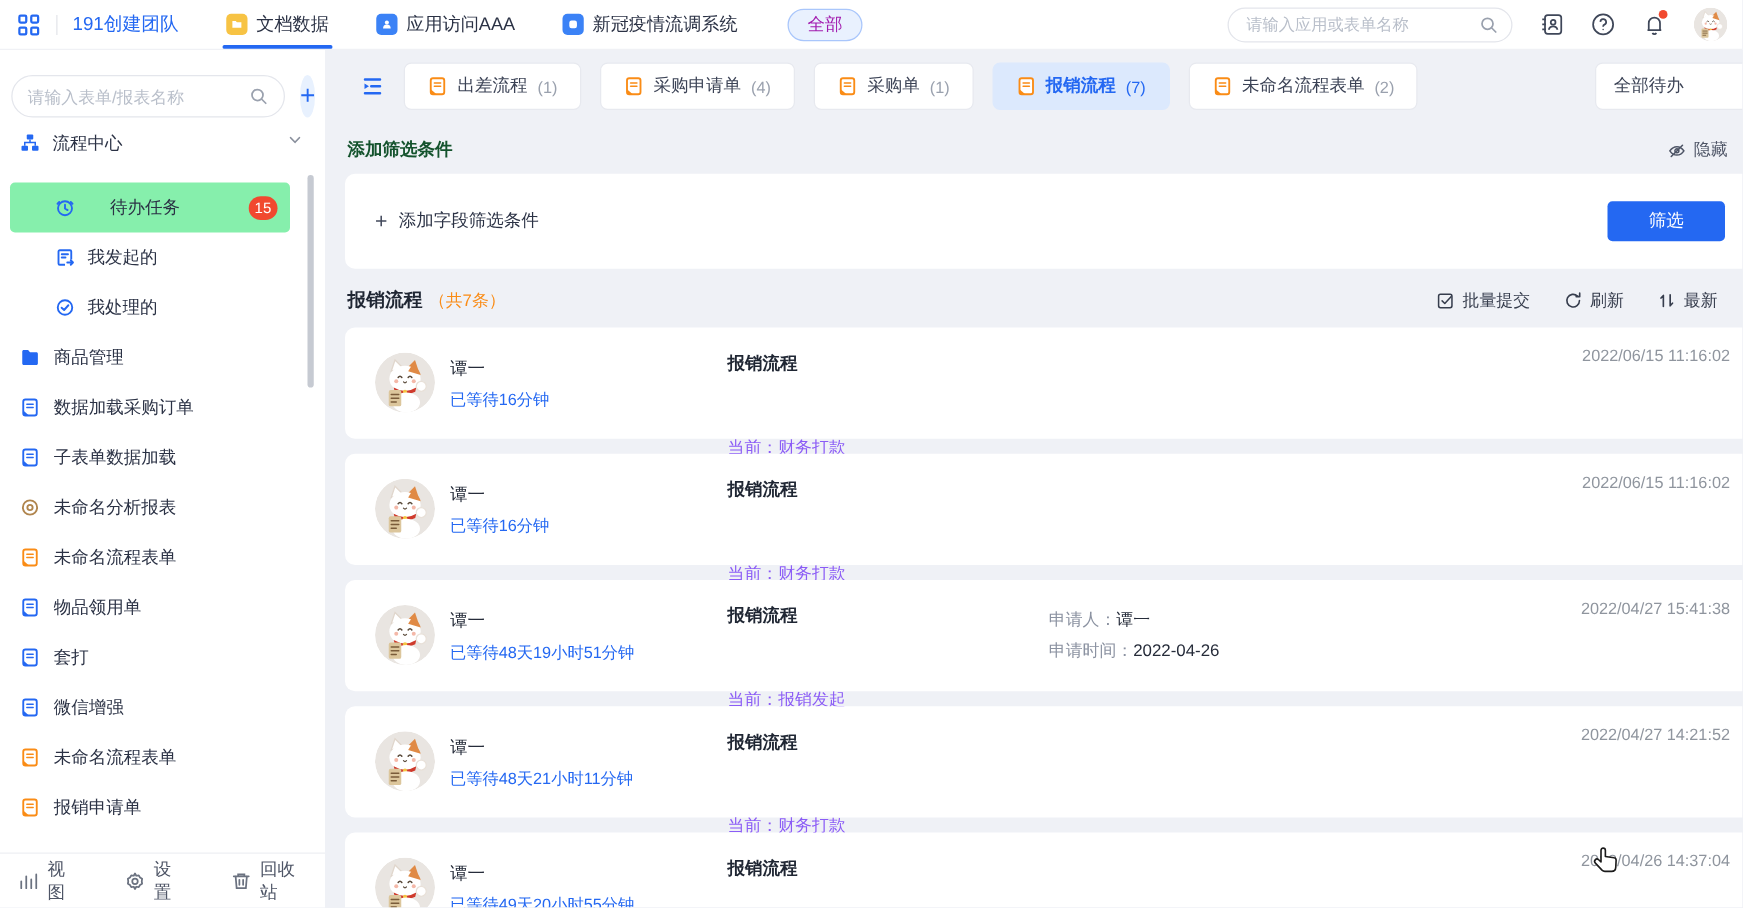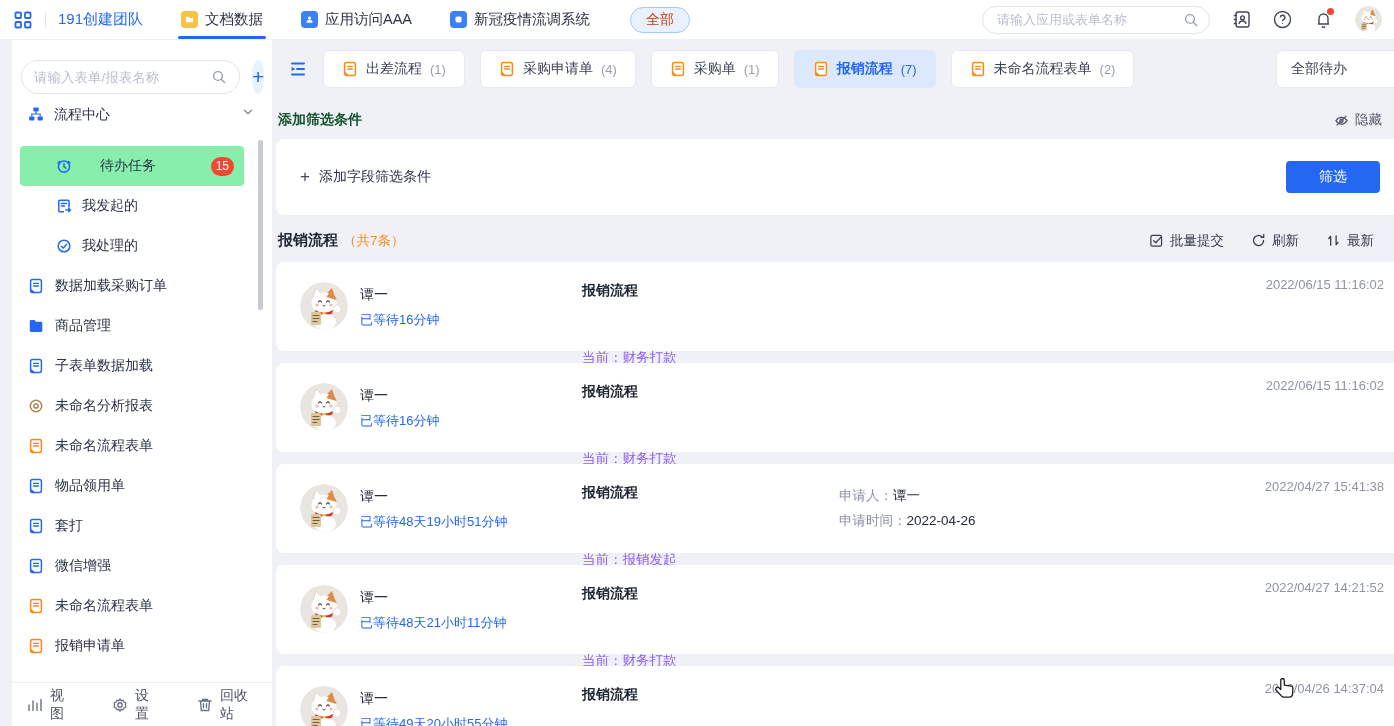--- a/index.html
+++ b/index.html
@@ -17,35 +17,35 @@
   .tb-left { display:flex; align-items:center; padding-left:13px; }
   .tb-divider { width:1px; height:16px; background:#e3e5ea; margin:0 12px 0 12px; }
   .team-name { color:#2468f2; font-size:15px; white-space:nowrap; }
   .app-tabs { display:flex; align-items:center; height:100%; }
   .app-tab { display:flex; align-items:center; gap:7px; height:100%; margin-left:38px;
     position:relative; font-size:14.5px; color:#2b3245; cursor:pointer; white-space:nowrap; }
   .app-tab.active::after { content:""; position:absolute; left:-3px; right:-3px; bottom:0;
     height:3px; background:#2468f2; border-radius:2px; }
   .app-ic { width:17px; height:17px; border-radius:4px; display:grid; place-items:center; }
   .app-ic svg { width:9px; height:9px; }
-  .all-pill { margin-left:40px; border:1px solid #a9c6fb; background:#e9f1fe; color:#c2410c;
+  .all-pill { margin-left:40px; border:1px solid #a9c6fb; background:#e9f1fe; color:#a21caf;
     font-size:14px; border-radius:999px; padding:3px 15px; cursor:pointer; }
   .tb-right { margin-left:auto; display:flex; align-items:center; padding-right:12px; }
   .tb-search { width:228px; height:28px; border:1px solid #e3e5eb; border-radius:999px;
     display:flex; align-items:center; padding:0 10px 0 14px; margin-right:22px; }
   .tb-search input { border:0; outline:0; flex:1; font-size:13px; background:transparent;
     font-family:inherit; color:#404040; min-width:0; }
   .tb-search input::placeholder { color:#b9bfca; }
   .tb-icon { margin-right:22px; color:#3f4759; cursor:pointer; position:relative; }
   .bell-dot { position:absolute; right:-1px; top:-2px; width:7px; height:7px;
     background:#f1492f; border-radius:50%; }
   .tb-avatar { width:27px; height:27px; border-radius:50%; overflow:hidden; cursor:pointer; }
 
   
-  .sidebar { position:absolute; left:12px; top:40px; width:260px; bottom:0; background:#fff; z-index:20; }
+  .sidebar { position:absolute; left:0; top:40px; width:260px; bottom:0; background:#fff; z-index:20; }
   .s-search-row { display:flex; align-items:center; gap:12px; padding:20px 14px 12px 9px; }
   .s-search { flex:1; height:34px; border:1px solid #e4e6ec; border-radius:999px;
     display:flex; align-items:center; padding:0 12px; }
   .s-search input { border:0; outline:0; flex:1; font-size:13.5px; background:transparent;
     font-family:inherit; color:#2b3245; min-width:0; }
   .s-search input::placeholder { color:#b9bfca; }
   .s-plus { width:34px; height:34px; border-radius:50%; background:#e8f1fe; color:#2468f2;
     font-size:21px; line-height:1; display:grid; place-items:center; cursor:pointer; border:0;
     font-family:inherit; padding-bottom:2px; }
   .s-group { height:40px; display:flex; align-items:flex-start; gap:10px; padding:0 18px 0 16px;
@@ -278,29 +278,29 @@
   <div class="side-item">
     <svg class="ic-16 blue" viewBox="0 0 16 16" fill="none" stroke="currentColor" stroke-width="1.5">
       <circle cx="8" cy="8" r="5.8"></circle>
         <path d="M5.3 8.2 7.3 10l3.4-3.8" stroke-linecap="round" stroke-linejoin="round"></path>
     </svg>
     <span>我处理的</span>
   </div>
 
   <div class="form-item">
     <svg class="ic-16 blue">
+        <use href="#sym-folder"></use>
+      </svg>
+    <span>商品管理</span>
+  </div>
+  <div class="form-item">
+    <svg class="ic-16 blue">
         <use href="#sym-doc"></use>
       </svg>
     <span>数据加载采购订单</span>
-  </div>
-  <div class="form-item">
-    <svg class="ic-16 blue">
-        <use href="#sym-folder"></use>
-      </svg>
-    <span>商品管理</span>
   </div>
   <div class="form-item">
     <svg class="ic-16 blue">
         <use href="#sym-doc"></use>
       </svg>
     <span>子表单数据加载</span>
   </div>
   <div class="form-item">
     <svg class="ic-16 brown">
         <use href="#sym-target"></use>

